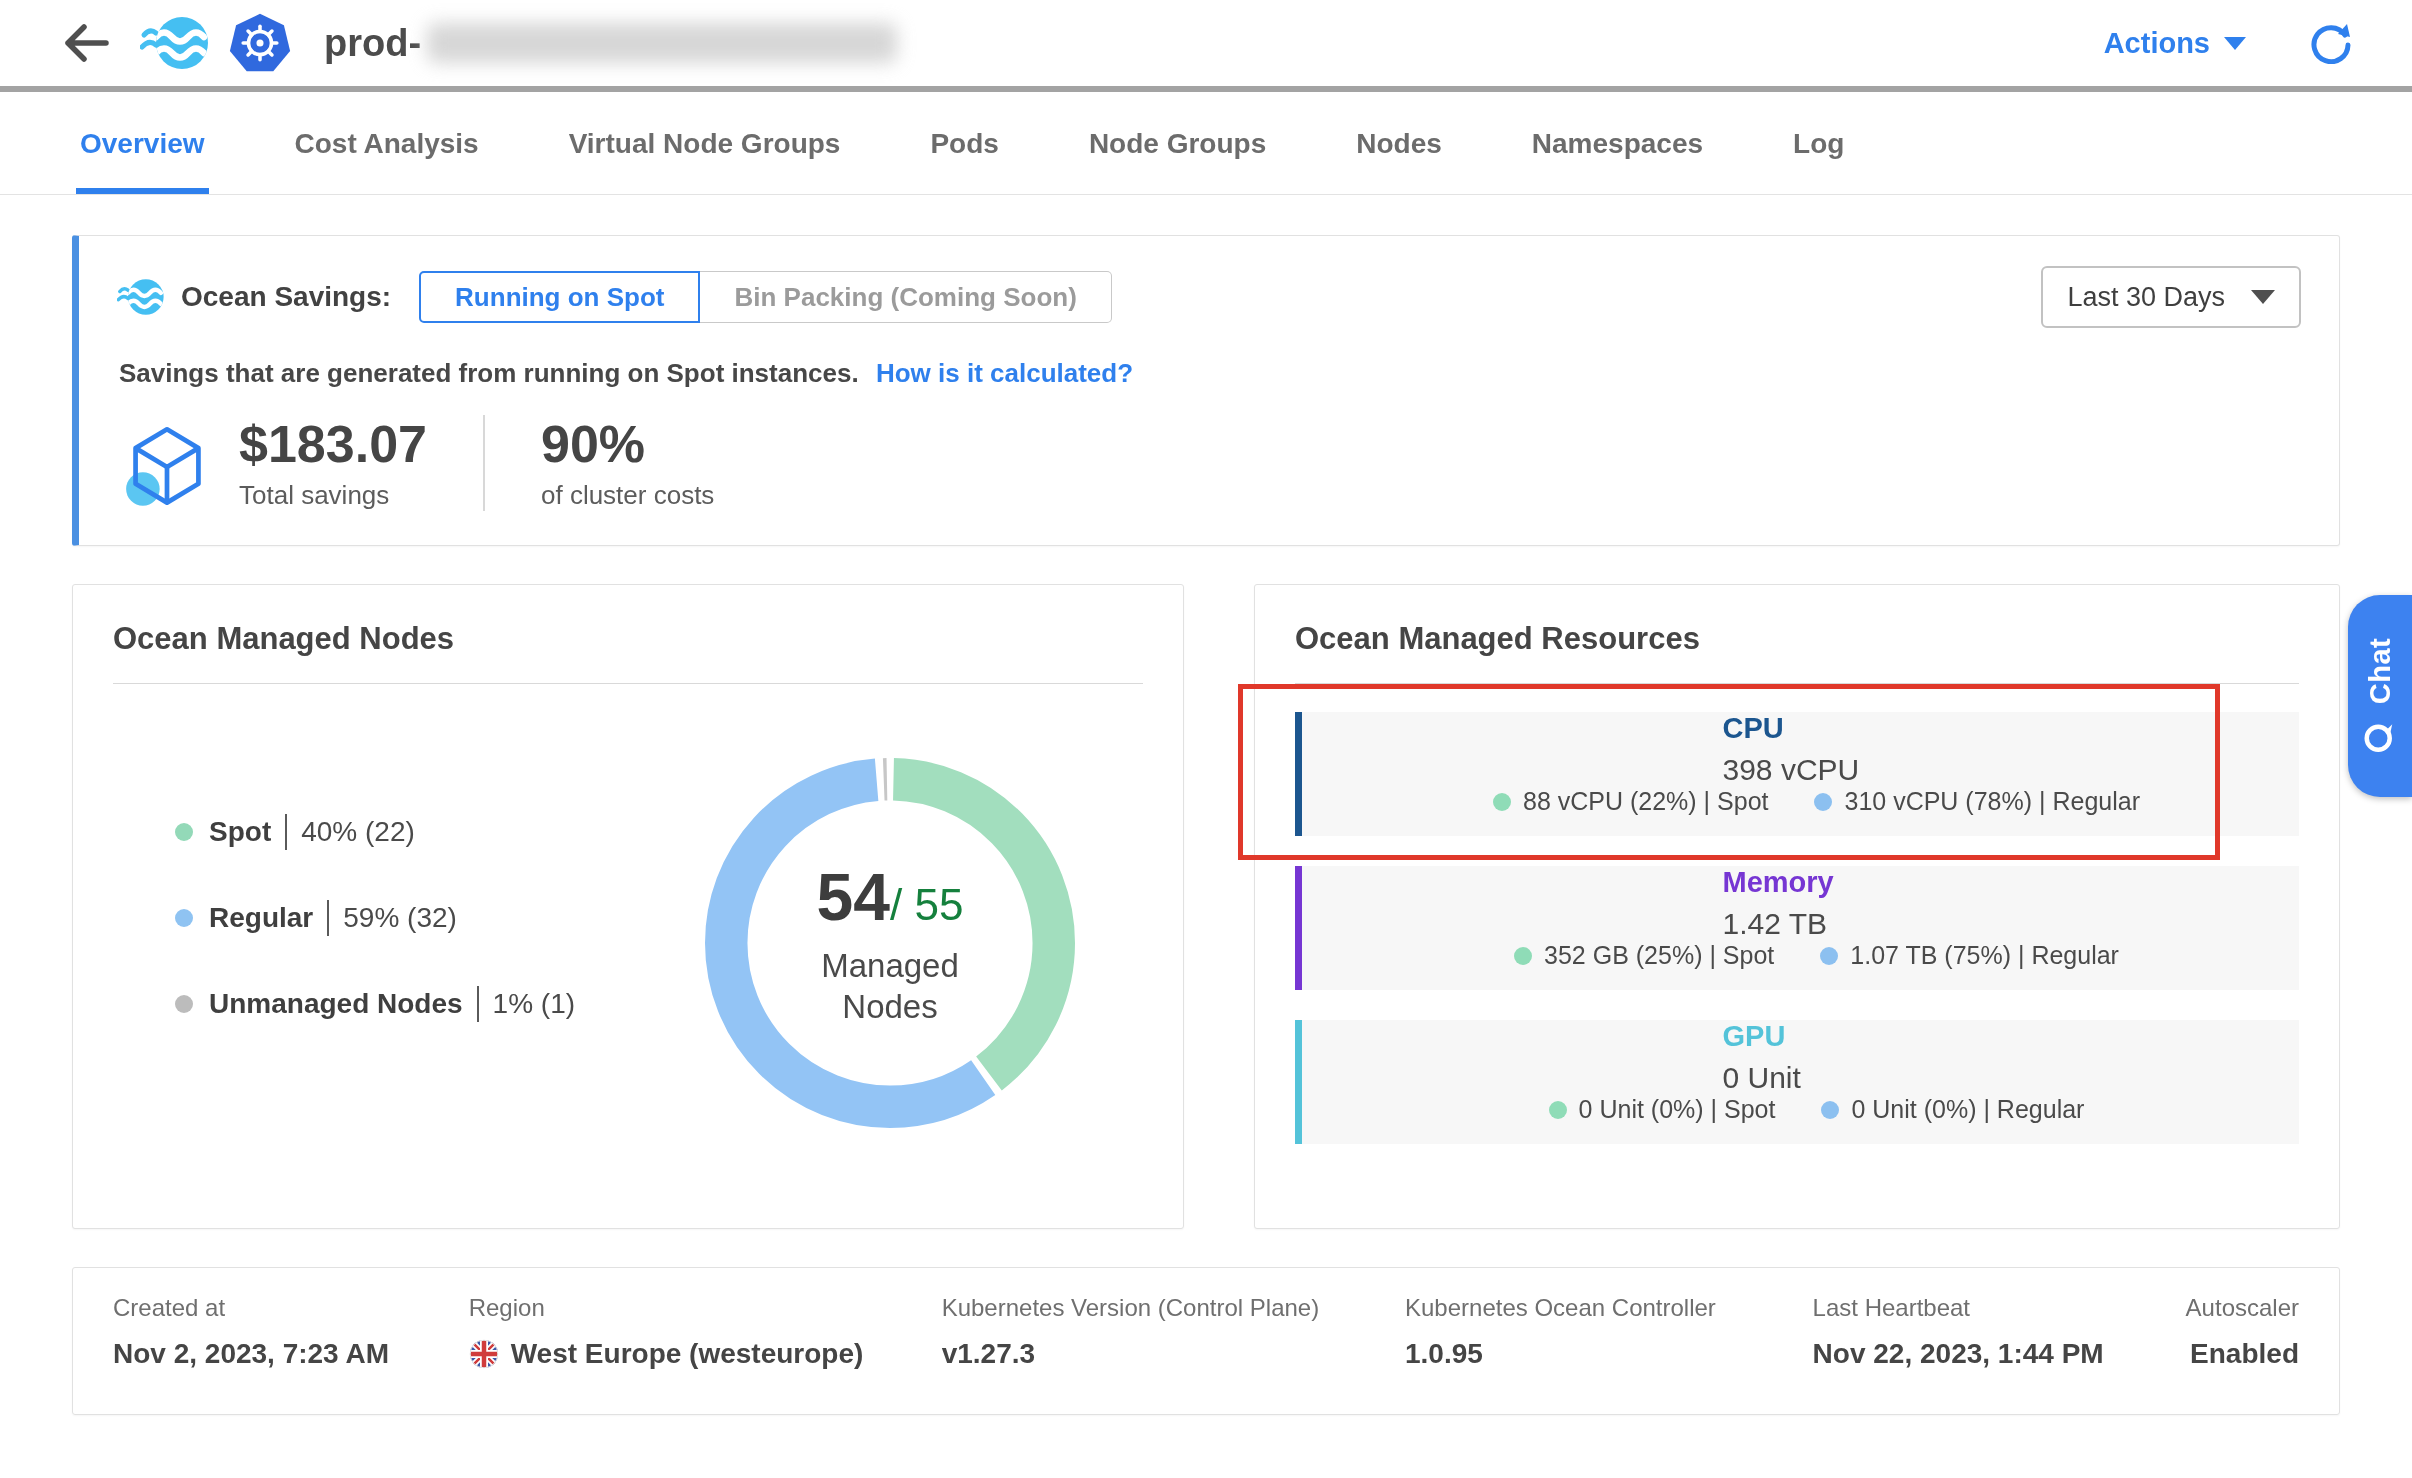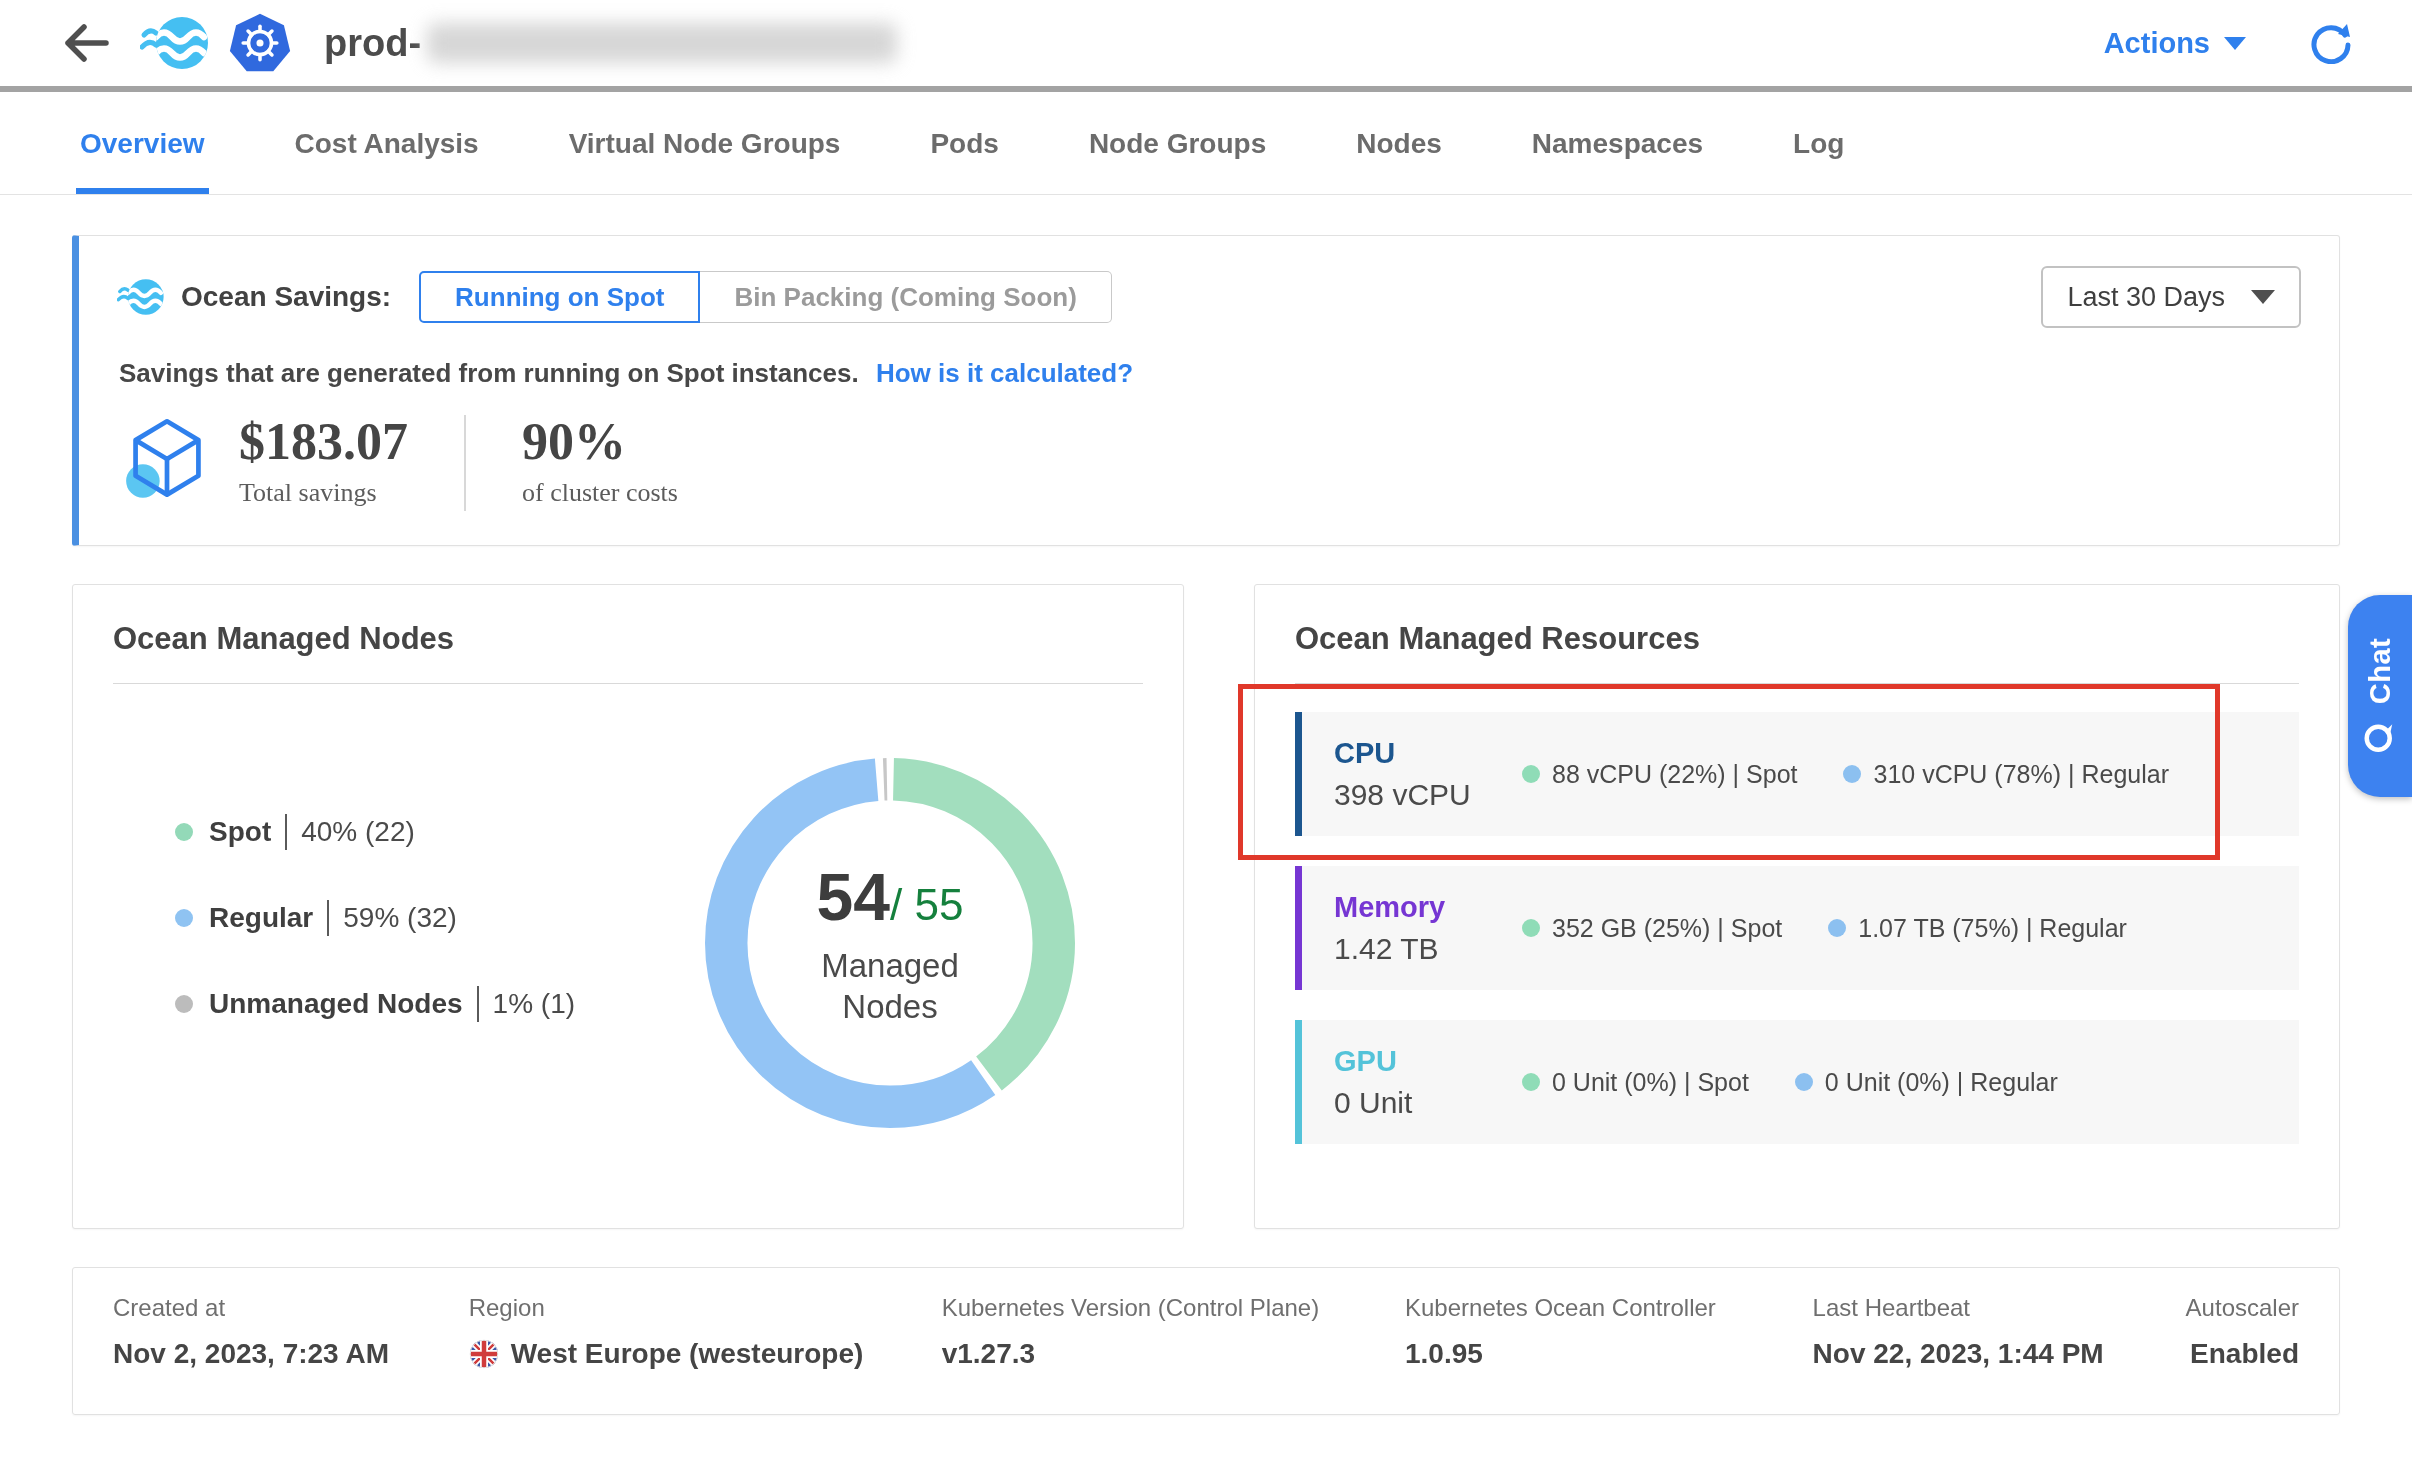--- a/index.html
+++ b/index.html
@@ -26,21 +26,21 @@
   .savings-row1 { display:flex; align-items:center; }
   .savings-label { font-size:28px; font-weight:bold; color:#424242; margin-left:16px; }
   .toggle-group { display:flex; margin-left:28px; }
   .toggle-btn { height:52px; padding:0 34px; background:#fff; font-family:inherit; font-size:26px; font-weight:bold; cursor:pointer; }
   .toggle-btn.active { border:2px solid #2f80ed; color:#2f80ed; border-radius:5px 0 0 5px; z-index:1; }
   .toggle-btn.disabled { border:1px solid #c9c9c9; border-left:none; color:#9b9b9b; border-radius:0 5px 5px 0; }
   .period-select { margin-left:auto; height:62px; min-width:248px; border:2px solid #c2c2c2; border-radius:6px; background:#fff; display:flex; align-items:center; justify-content:space-between; gap:26px; padding:12px 24px; font-size:27px; color:#3f3f3f; cursor:pointer; }
   .caret-dark { width:0; height:0; border-left:12px solid transparent; border-right:12px solid transparent; border-top:14px solid #4f4f4f; }
   .savings-desc { margin:30px 0 0 2px; font-size:26px; font-weight:bold; color:#474747; }
   .savings-desc a { color:#2f80ed; text-decoration:none; margin-left:10px; }
-  .savings-stats { display:flex; align-items:flex-start; margin-top:26px;font-family:Liberation Serif, serif; }
+  .savings-stats { display:flex; align-items:flex-end; margin-top:26px; }
   .stat-block { display:flex; flex-direction:column; }
   .stat-value { font-size:52px; font-weight:bold; color:#454545; line-height:1.05; }
   .stat-label { font-size:26px; color:#5c5c5c; margin-top:8px; }
   .stat-divider { width:2px; height:96px; background:#d8d8d8; margin:0 56px; }
   .cube-wrap { margin:0 28px 0 6px; display:flex; }
 
   
   .cards-row { margin:38px 72px 0; display:flex; gap:70px; position:relative; }
   .card { border:1px solid #e1e1e1; border-radius:3px; background:#fff; padding:36px 40px; box-shadow:0 1px 2px rgba(0,0,0,.04); }
   .card h2 { font-size:31px; font-weight:bold; color:#454545; }
@@ -56,21 +56,21 @@
   .lg-divider { width:2px; height:36px; background:#5a5a5a; margin:0 14px; }
   .lg-value { font-size:28px; color:#4a4a4a; }
 
   .donut-wrap { position:relative; width:370px; height:370px; margin-left:auto; margin-right:68px; }
   .donut-wrap svg { transform:rotate(-90deg); }
   .donut-center { position:absolute; inset:0; display:flex; flex-direction:column; align-items:center; justify-content:center; text-align:center; }
   .donut-num { font-size:66px; font-weight:bold; color:#3d3d3d; }
   .donut-total { font-size:44px; font-weight:normal; color:#15803d; }
   .donut-label { font-size:33px; color:#4a4a4a; margin-top:10px; width:210px; line-height:1.25; }
 
-  .res-row { margin-top:30px; min-height:124px; background:#f7f7f7; border-left:7px solid #ec4899; display:flex; align-items:center; padding-left:32px; }
+  .res-row { margin-top:30px; min-height:124px; background:#f7f7f7; border-left:7px solid #ec4899; display:flex; align-items:center; padding-left:32px;flex-direction:column; }
   .res-row:first-of-type { margin-top:28px; }
   .res-name { font-size:29px; font-weight:bold; }
   .res-total { font-size:30px; color:#4a4a4a; margin-top:8px; }
   .res-id { width:188px; }
   .res-stats { display:flex; align-items:center; gap:46px; }
   .res-stat { display:flex; align-items:center; gap:12px; font-size:25px; color:#4a4a4a; }
 
   .red-annotation { position:absolute; left:1166px; top:100px; width:982px; height:176px; border:5px solid #e0382a; pointer-events:none; }
 
   

